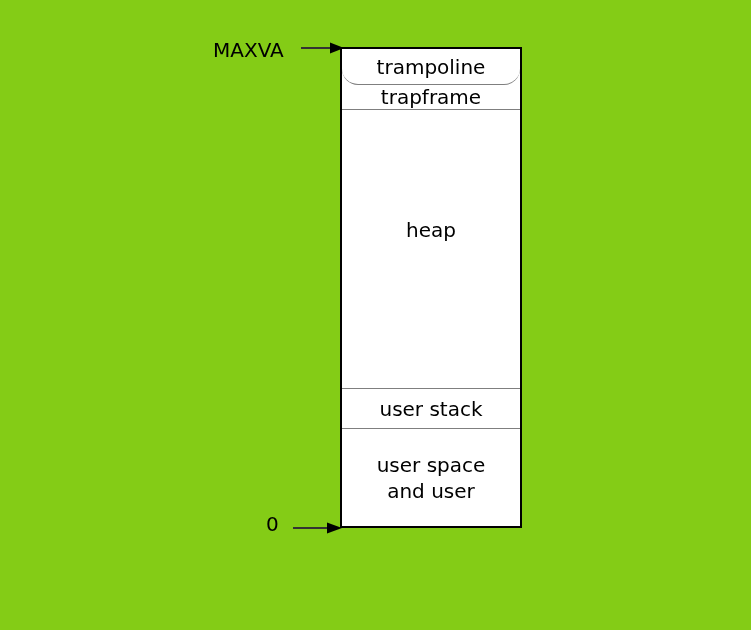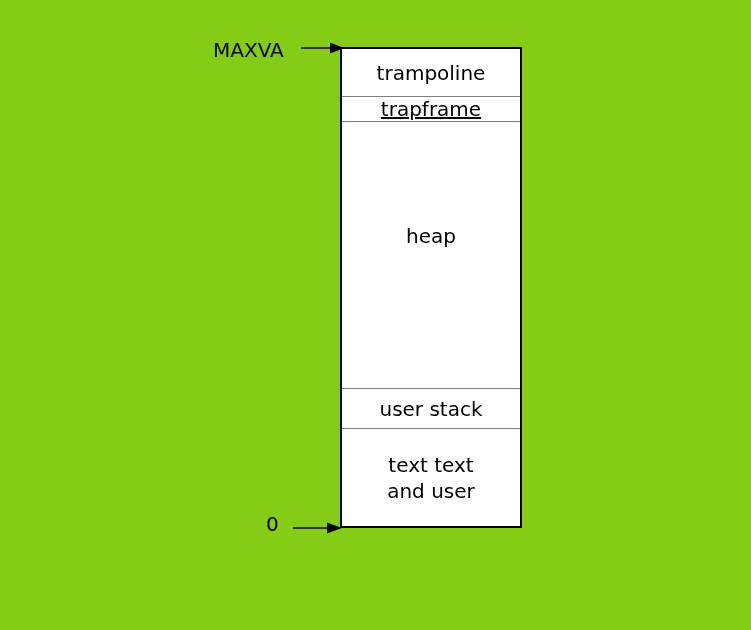--- a/index.html
+++ b/index.html
@@ -59,22 +59,22 @@
     flex-direction: column;
     align-items: center;
     justify-content: center;
     font-size: 20px;
     line-height: 26px;
     text-align: center;
     box-sizing: border-box;
   }
   .section .line { display: block; }
   .divider { border-bottom: 1.5px solid #7f7f7f; }
-  .sec-trampoline { height: 48px; }
-  .sec-trapframe  { height: 25px; text-decoration: underline; }
+  .sec-trampoline { height: 36px; border-radius: 16px; }
+  .sec-trapframe  { height: 25px; }
   .sec-heap       { flex: 1 1 auto; padding-bottom: 38px; }
   .sec-user-stack { height: 40px; }
   .sec-user-text  { height: 97px; }
   .caption {
     position: absolute;
     left: 0;
     top: 572px;
     width: 751px;
     text-align: center;
     font-family: "Liberation Serif", serif;
@@ -116,21 +116,21 @@
 
       <div class="section divider sec-heap">
         <span class="line">heap</span>
       </div>
 
       <div class="section divider sec-user-stack">
         <span class="line">user stack</span>
       </div>
 
       <div class="section sec-user-text">
-        <span class="line">text text</span>
+        <span class="line">user space</span>
         <span class="line">and user</span>
       </div>
 
     </div>
   </div>
 
 
 </div>
 
 </body></html>

